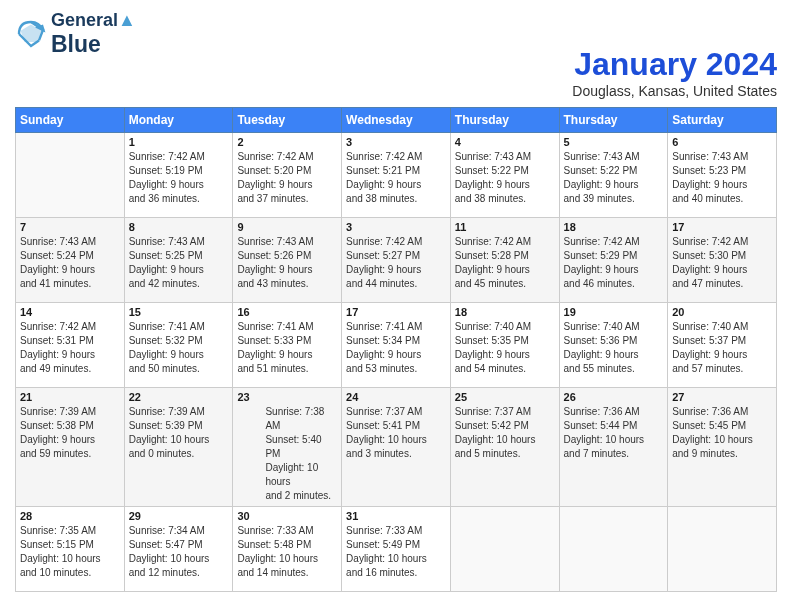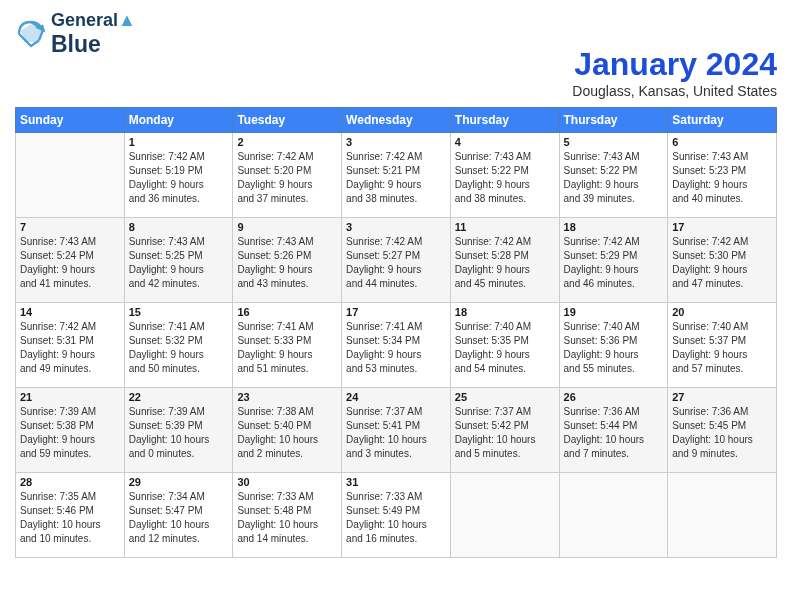--- a/index.html
+++ b/index.html
@@ -272,21 +272,21 @@
         </td>
         <td>
           <span class="day-number">22</span>
           <div class="day-info" style="white-space: pre-line;">Sunrise: 7:39 AM
 Sunset: 5:39 PM
 Daylight: 10 hours
 and 0 minutes.</div>
         </td>
         <td>
           <span class="day-number">23</span>
-          <div class="day-info" style="white-space: pre-line;">Sunrise: 7:38 AM
+          <div class="day-info" style="white-space: pre-line; margin-left: 28px;">Sunrise: 7:38 AM
 Sunset: 5:40 PM
 Daylight: 10 hours
 and 2 minutes.</div>
         </td>
         <td>
           <span class="day-number">24</span>
           <div class="day-info" style="white-space: pre-line;">Sunrise: 7:37 AM
 Sunset: 5:41 PM
 Daylight: 10 hours
 and 3 minutes.</div>
@@ -310,21 +310,21 @@
           <div class="day-info" style="white-space: pre-line;">Sunrise: 7:36 AM
 Sunset: 5:45 PM
 Daylight: 10 hours
 and 9 minutes.</div>
         </td>
       </tr>
       <tr>
         <td>
           <span class="day-number">28</span>
           <div class="day-info" style="white-space: pre-line;">Sunrise: 7:35 AM
-Sunset: 5:46 PM
+Sunset: 5:15 PM
 Daylight: 10 hours
 and 10 minutes.</div>
         </td>
         <td>
           <span class="day-number">29</span>
           <div class="day-info" style="white-space: pre-line;">Sunrise: 7:34 AM
 Sunset: 5:47 PM
 Daylight: 10 hours
 and 12 minutes.</div>
         </td>

